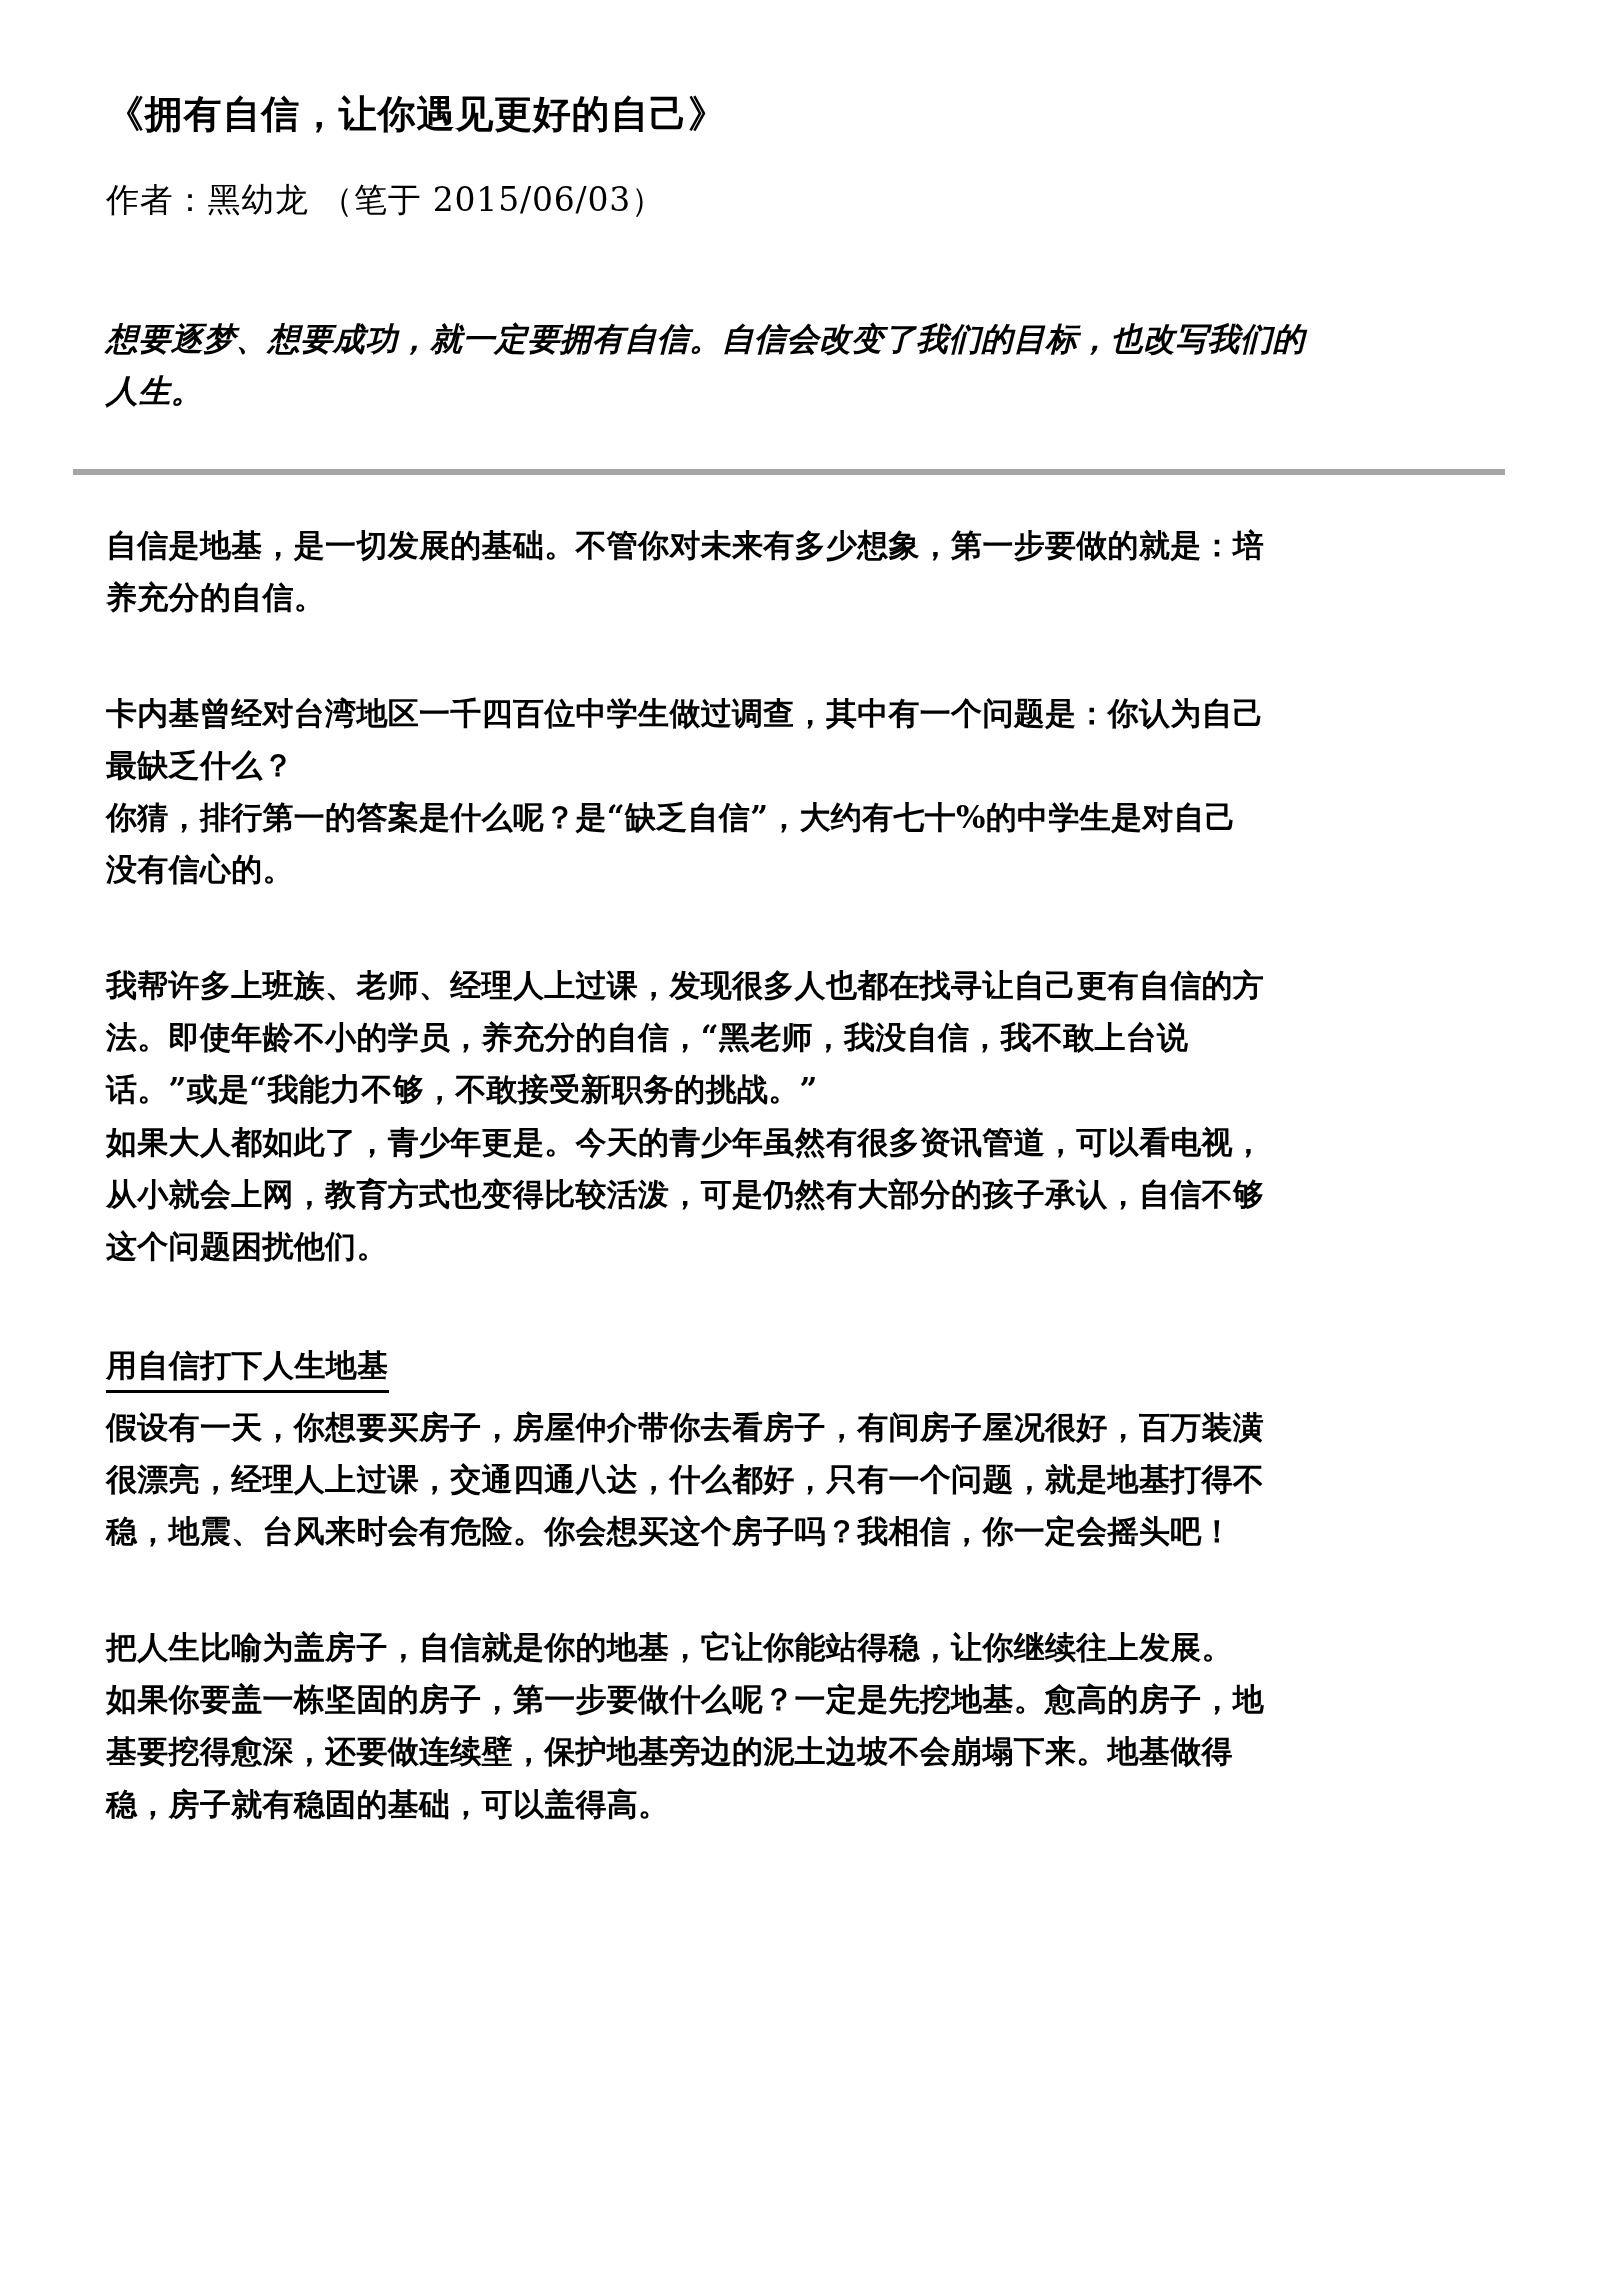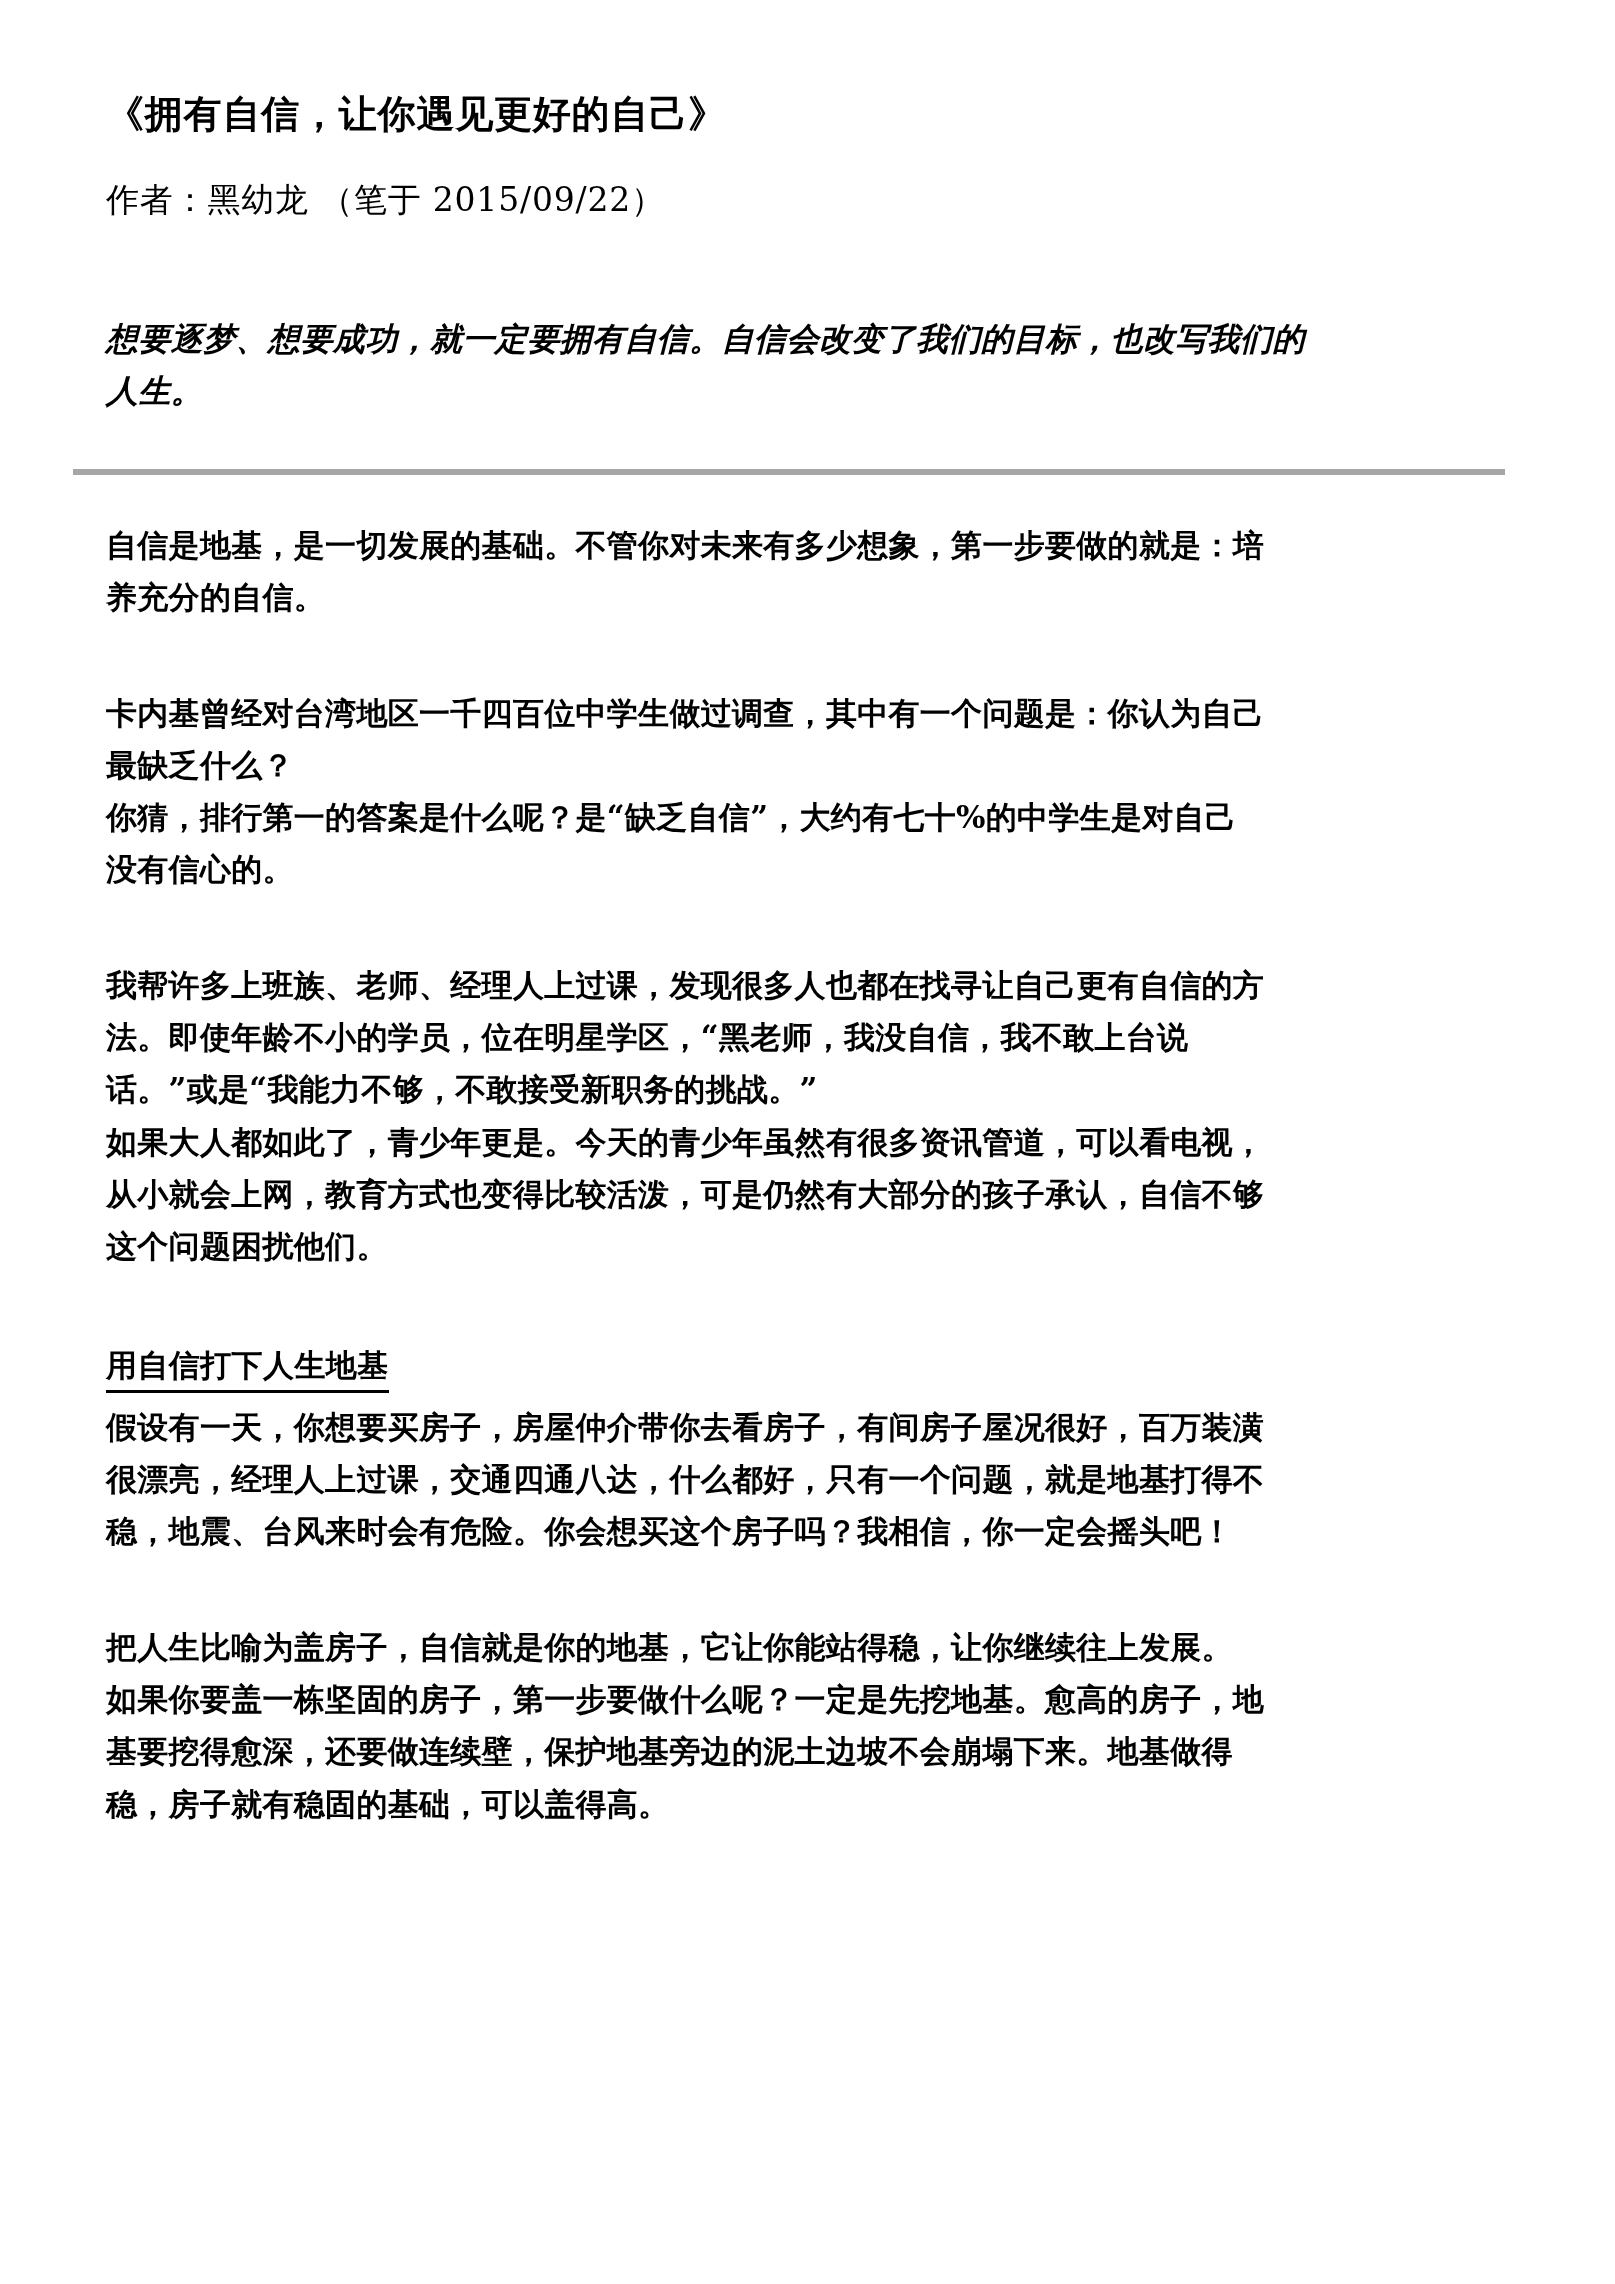--- a/index.html
+++ b/index.html
@@ -120,21 +120,21 @@
   }
 </style>
 </head>
 <body>
 
 <div class="page">
   <div class="content">
 
     <h1 class="doc-title">《拥有自信，让你遇见更好的自己》</h1>
 
-    <div class="doc-byline">作者：黑幼龙 （笔于 2015/09/22）</div>
+    <div class="doc-byline">作者：黑幼龙 （笔于 2015/06/03）</div>
 
     <div class="lead">
       <span class="ln">想要逐梦、想要成功，就一定要拥有自信。自信会改变了我们的目标，也改写我们的</span>
       <span class="ln">人生。</span>
     </div>
 
     <hr class="divider" style="background: rgb(166, 166, 166);">
 
     <div class="body-block">
 
@@ -149,21 +149,21 @@
         <span class="ln">卡内基曾经对台湾地区一千四百位中学生做过调查，其中有一个问题是：你认为自己</span>
         <span class="ln">最缺乏什么？</span>
         <span class="ln">你猜，排行第一的答案是什么呢？是“缺乏自信”，大约有七十%的中学生是对自己</span>
         <span class="ln">没有信心的。</span>
       </p>
 
       <div class="gap-lg"></div>
 
       <p class="para">
         <span class="ln">我帮许多上班族、老师、经理人上过课，发现很多人也都在找寻让自己更有自信的方</span>
-        <span class="ln">法。即使年龄不小的学员，位在明星学区，“黑老师，我没自信，我不敢上台说</span>
+        <span class="ln">法。即使年龄不小的学员，养充分的自信，“黑老师，我没自信，我不敢上台说</span>
         <span class="ln">话。”或是“我能力不够，不敢接受新职务的挑战。”</span>
         <span class="ln">如果大人都如此了，青少年更是。今天的青少年虽然有很多资讯管道，可以看电视，</span>
         <span class="ln">从小就会上网，教育方式也变得比较活泼，可是仍然有大部分的孩子承认，自信不够</span>
         <span class="ln">这个问题困扰他们。</span>
       </p>
 
       <div class="heading-wrap">
         <h2 class="section-heading">用自信打下人生地基</h2>
       </div>
 

